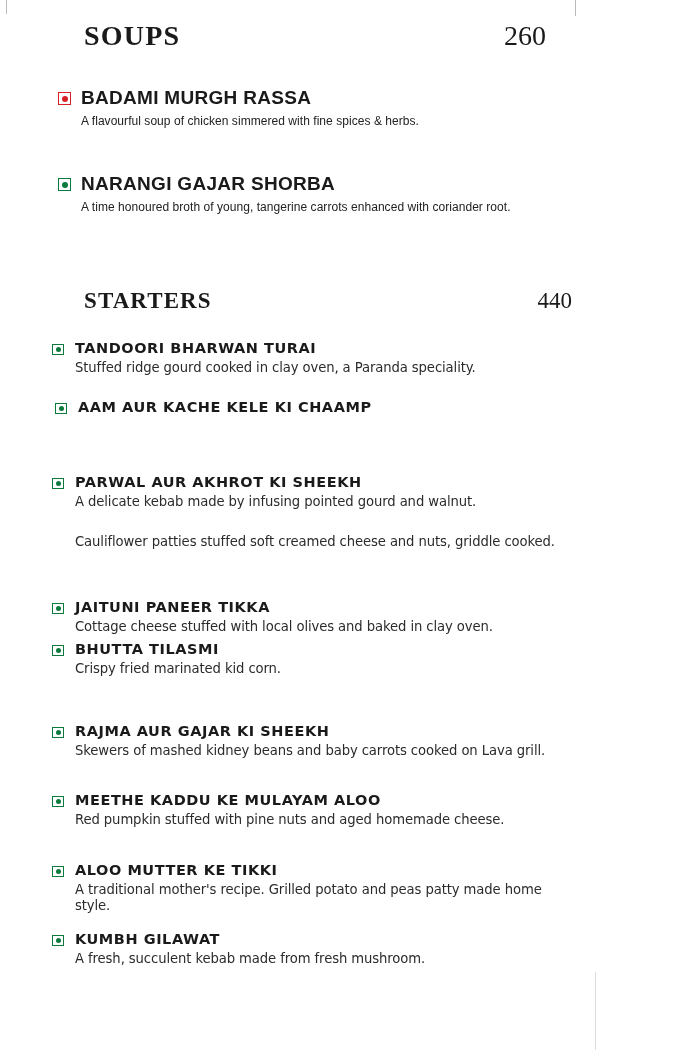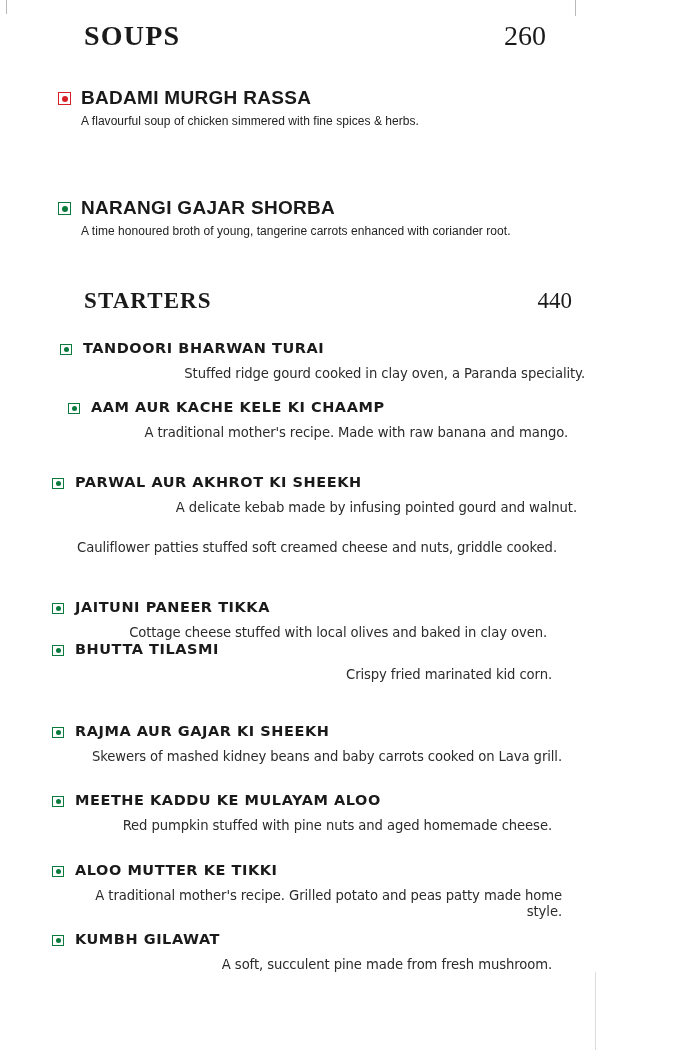--- a/index.html
+++ b/index.html
@@ -126,24 +126,23 @@
   .starters .item .marker .dot { width: 5px; height: 5px; }
   .starters .item .name {
     font-family: "DejaVu Sans", sans-serif;
     font-size: 14.5px;
     letter-spacing: 0.55px;
   }
   .starters .item .desc {
     font-family: "DejaVu Sans", sans-serif;
     font-size: 13.2px;
     margin-left: 23px;
-    margin-top: 10px;
+    margin-top: 4px;
     letter-spacing: -0.1px;
     color: #2b2b2b;
-    text-align: right;
   }
 </style>
 </head>
 <body>
 
 <div class="page">
 
   <div class="reg-tick tl"></div>
   <div class="reg-tick tr"></div>
   <div class="reg-tick br"></div>
@@ -158,57 +157,56 @@
     <div class="item" style="left:58px; top:88px; width:490px;">
       <div class="row">
         <span class="marker">
             <span class="dot"></span>
           </span>
         <span class="name">BADAMI MURGH RASSA</span>
       </div>
       <div class="desc">A flavourful soup of chicken simmered with fine spices &amp; herbs.</div>
     </div>
 
-    <div class="item" style="left:58px; top:198px; width:495px;">
+    <div class="item" style="left:58px; top:174px; width:495px;">
       <div class="row">
         <span class="marker veg">
             <span class="dot"></span>
           </span>
         <span class="name">NARANGI GAJAR SHORBA</span>
       </div>
       <div class="desc">A time honoured broth of young, tangerine carrots enhanced with coriander root.</div>
     </div>
 
   </div>
 
   <div class="section-head" id="starters-head">
     <span class="title">STARTERS</span>
     <span class="price">440</span>
   </div>
 
   <div class="starters">
 
-    <div class="item" style="left:60px; top:341px; width:525px;">
+    <div class="item" style="left:52px; top:341px; width:525px;">
       <div class="row">
         <span class="marker veg">
             <span class="dot"></span>
           </span>
         <span class="name">TANDOORI BHARWAN TURAI</span>
       </div>
       <div class="desc">Stuffed ridge gourd cooked in clay oven, a Paranda speciality.</div>
     </div>
 
-    <div class="item" style="left:68px; top:400px; width:500px;">
+    <div class="item" style="left:55px; top:400px; width:500px;">
       <div class="row">
         <span class="marker veg">
             <span class="dot"></span>
           </span>
         <span class="name">AAM AUR KACHE KELE KI CHAAMP</span>
       </div>
-      <div class="desc">A traditional mother's recipe. Made with raw banana and mango.</div>
     </div>
 
     <div class="item" style="left:52px; top:475px; width:525px;">
       <div class="row">
         <span class="marker veg">
             <span class="dot"></span>
           </span>
         <span class="name">PARWAL AUR AKHROT KI SHEEKH</span>
       </div>
       <div class="desc">A delicate kebab made by infusing pointed gourd and walnut.</div>
@@ -268,18 +266,18 @@
       <div class="desc">A traditional mother's recipe. Grilled potato and peas patty made home style.</div>
     </div>
 
     <div class="item" style="left:52px; top:932px; width:500px;">
       <div class="row">
         <span class="marker veg">
             <span class="dot"></span>
           </span>
         <span class="name">KUMBH GILAWAT</span>
       </div>
-      <div class="desc">A soft, succulent pine made from fresh mushroom.</div>
+      <div class="desc">A fresh, succulent kebab made from fresh mushroom.</div>
     </div>
 
   </div>
 
 </div>
 
 </body></html>

